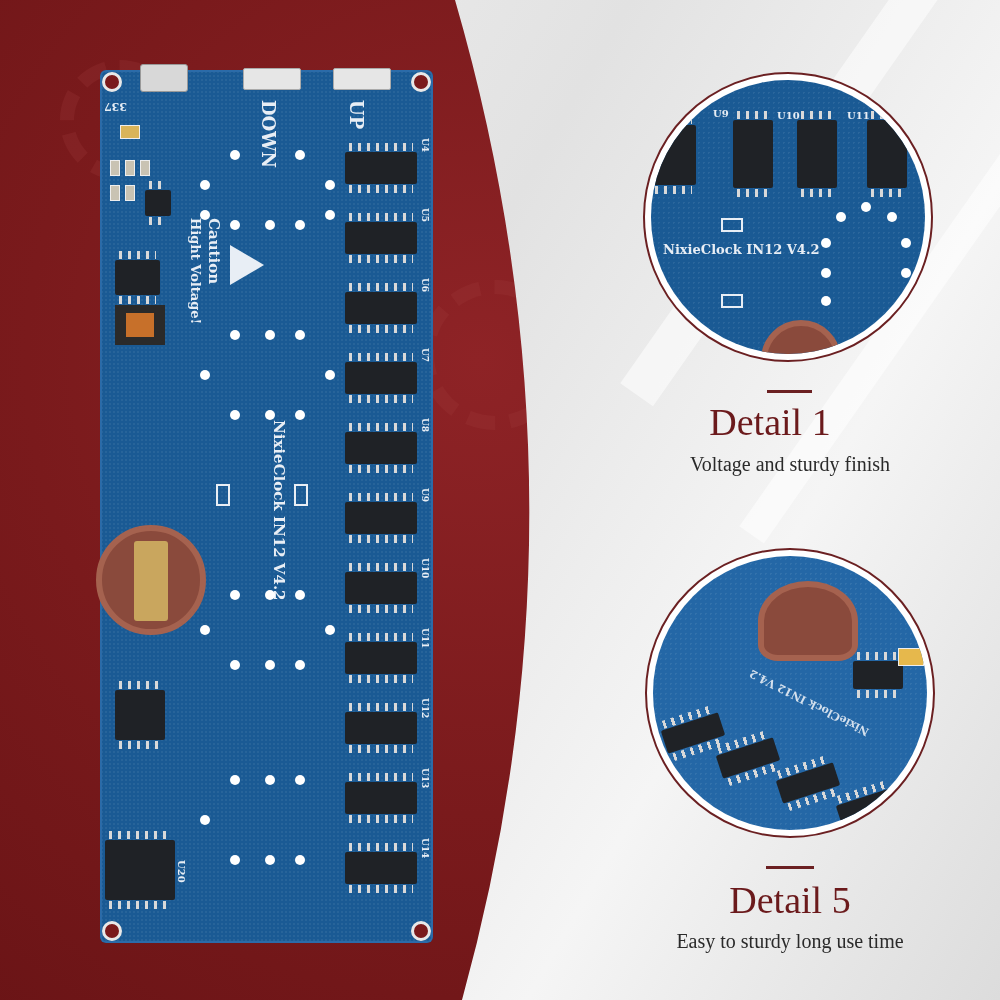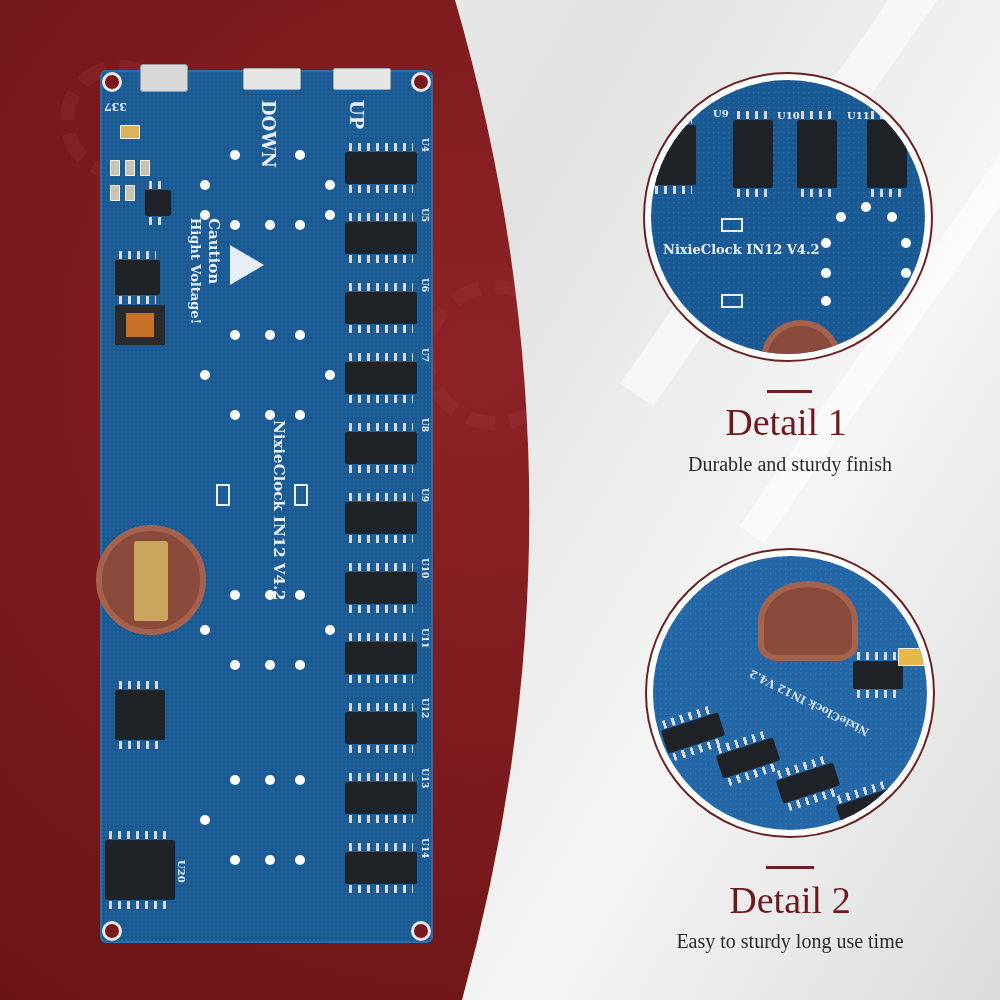--- a/index.html
+++ b/index.html
@@ -178,31 +178,31 @@
     <div class="pad" style="left:250px;top:158px;"></div>
     <div class="pad" style="left:170px;top:188px;"></div>
     <div class="pad" style="left:250px;top:188px;"></div>
     <div class="pad" style="left:170px;top:216px;"></div>
     <div class="pad" style="left:250px;top:216px;"></div>
     <div class="battery" style="left:110px;top:240px;width:80px;height:80px;"></div>
   </div>
 </div>
 
 <div class="rule" style="left:767px;top:390px;width:45px;"></div>
-<div class="detail-title" style="left:606px;top:400px;">Detail 1</div>
-<div class="detail-sub" style="left:610px;top:453px;">Durable and sturdy finish</div>
+<div class="detail-title" style="left:590px;top:400px;">Detail 1</div>
+<div class="detail-sub" style="left:610px;top:453px;">Voltage and sturdy finish</div>
 
 <div class="detail-circle" style="left:645px;top:548px;width:290px;height:290px;">
   <div class="detail-inner" style="left:6px;top:6px;width:274px;height:274px;background-color:#2467a6;">
     <div class="battery" style="left:105px;top:25px;width:100px;height:80px;border-radius:50% 50% 20% 20%;"></div>
     <div class="chip" style="left:200px;top:105px;width:50px;height:28px;"></div>
     <div class="smd" style="left:245px;top:92px;width:26px;height:18px;background:#e6b84c;"></div>
     <div class="silk" style="left:90px;top:140px;font-size:11px;transform:rotate(207deg);opacity:0.9;">NixieClock IN12 V4.2</div>
     <div class="chip" style="left:10px;top:165px;width:60px;height:24px;transform:rotate(-18deg);"></div>
     <div class="chip" style="left:65px;top:190px;width:60px;height:24px;transform:rotate(-18deg);"></div>
     <div class="chip" style="left:125px;top:215px;width:60px;height:24px;transform:rotate(-18deg);"></div>
     <div class="chip" style="left:185px;top:240px;width:60px;height:24px;transform:rotate(-18deg);"></div>
   </div>
 </div>
 
 <div class="rule" style="left:766px;top:866px;width:48px;"></div>
-<div class="detail-title" style="left:610px;top:878px;">Detail 2</div>
+<div class="detail-title" style="left:610px;top:878px;">Detail 5</div>
 <div class="detail-sub" style="left:610px;top:930px;">Easy to sturdy long use time</div>
 
 </body></html>

